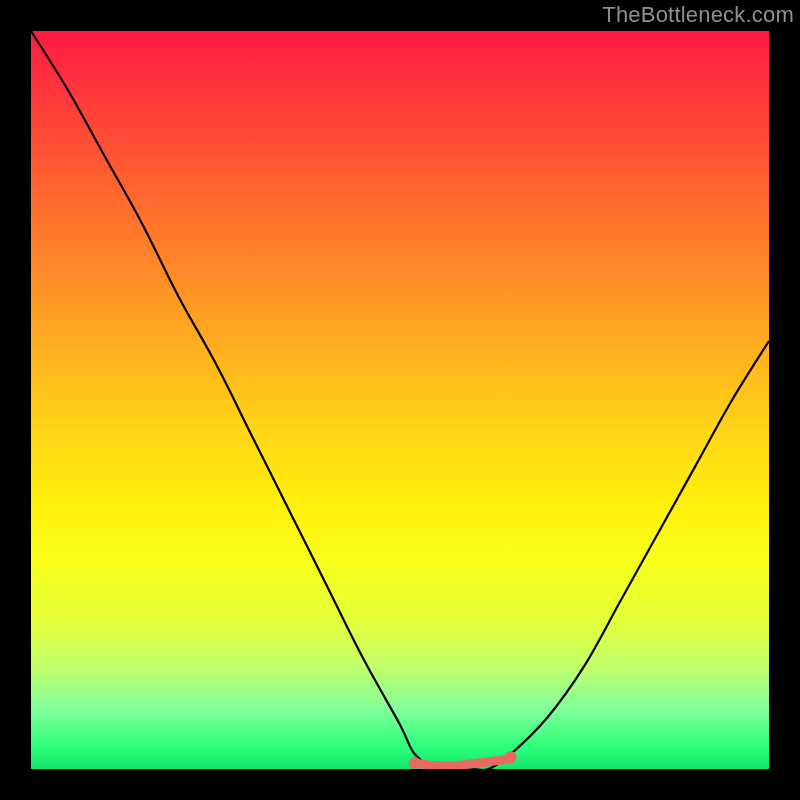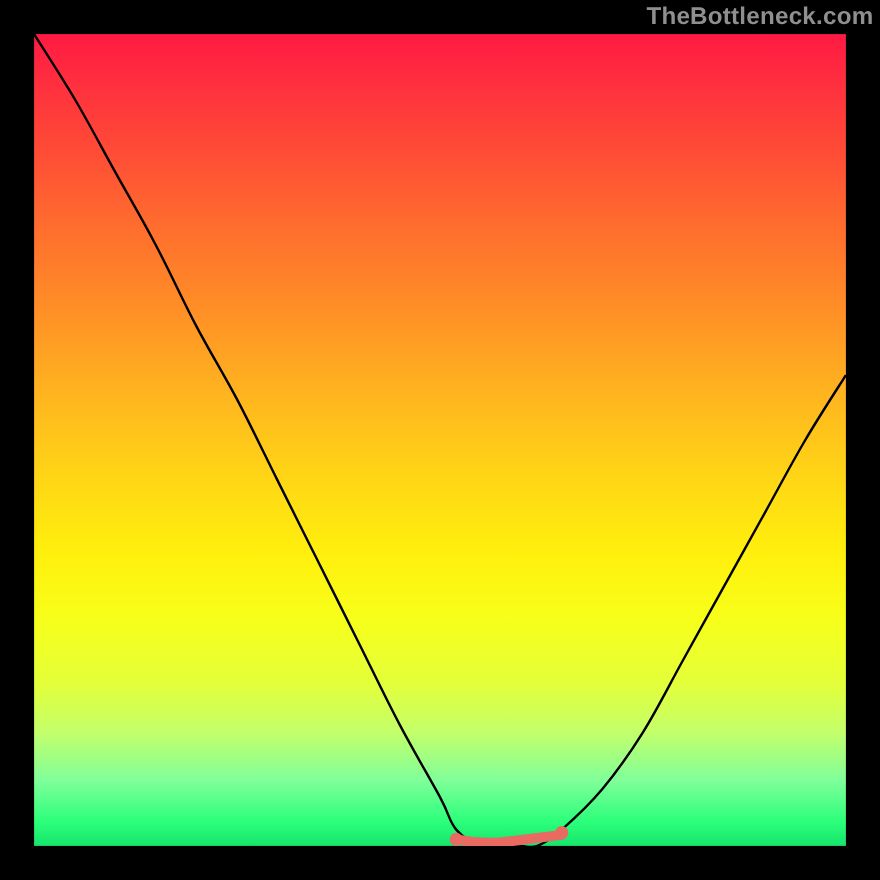--- a/index.html
+++ b/index.html
@@ -40,21 +40,21 @@
       #15e56d 100%
     );
     overflow: hidden;
   }
   .watermark {
     position: absolute;
     top: 2px;
     right: 6px;
     color: #8f8f8f;
     font-size: 22px;
-    font-weight: 700;
+    font-weight: 400;
     letter-spacing: 0.2px;
     user-select: none;
   }
   svg.curve {
     position: absolute;
     left: 0;
     top: 0;
     width: 738px;
     height: 738px;
   }

